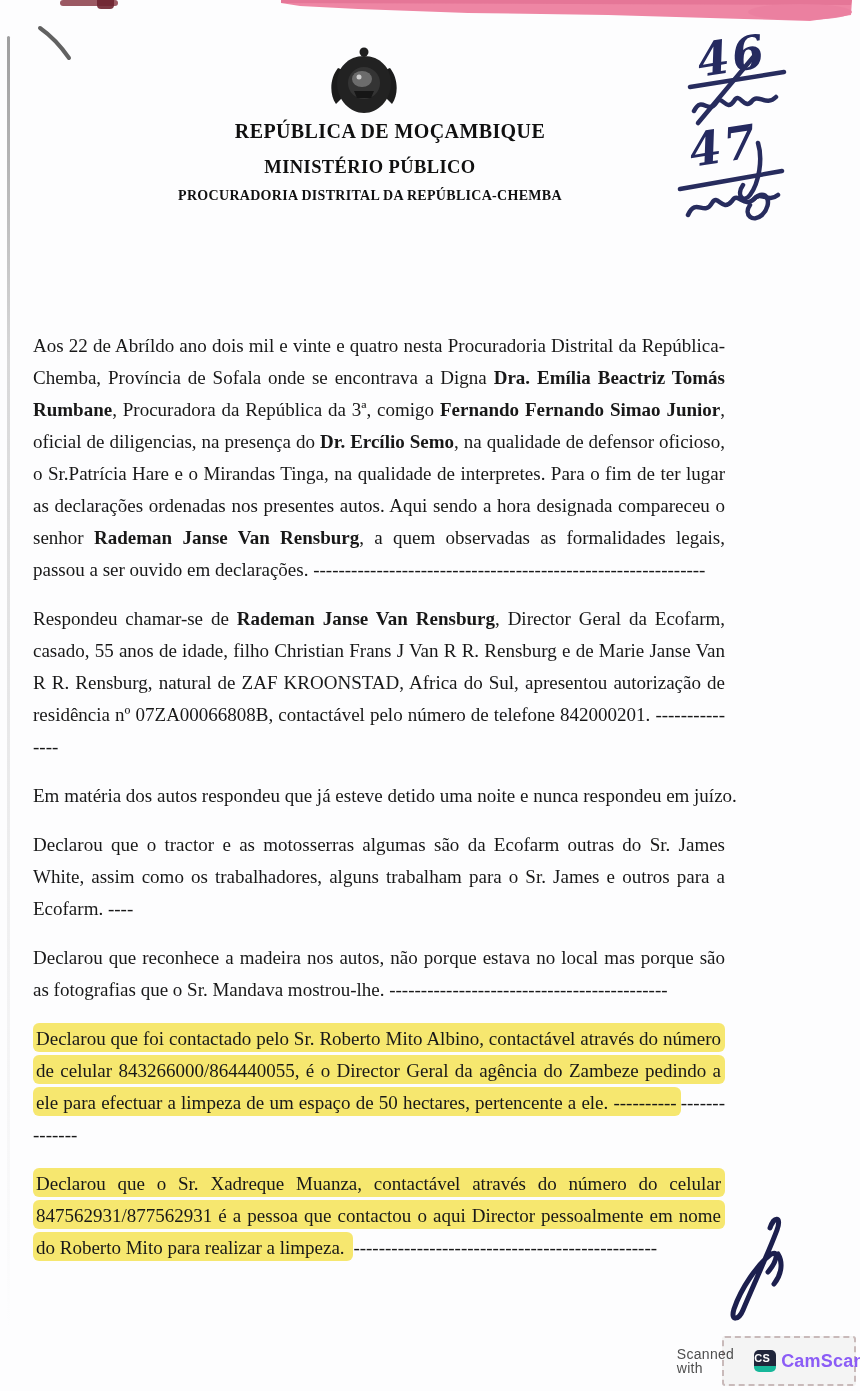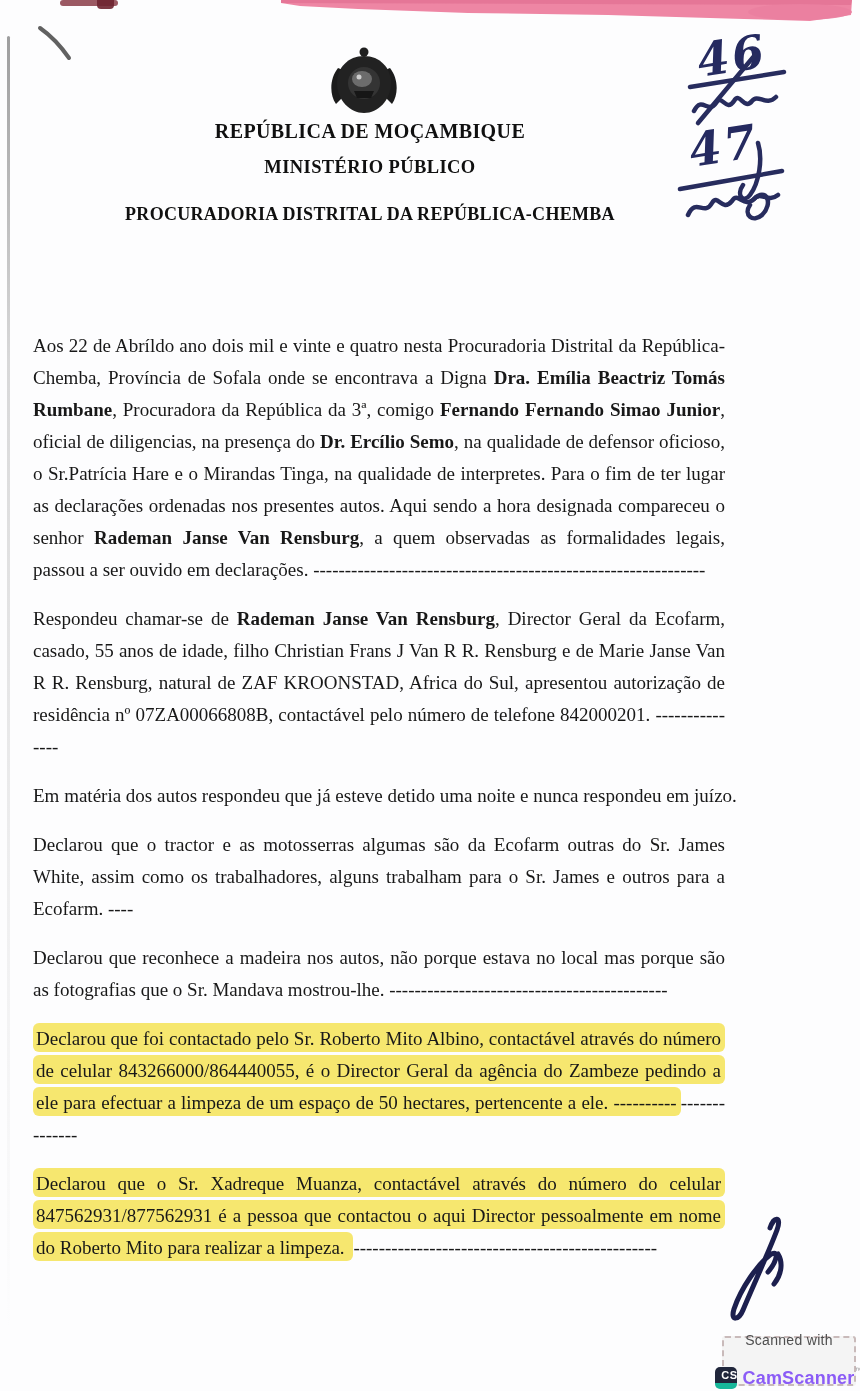--- a/index.html
+++ b/index.html
@@ -12,23 +12,23 @@
   .pink-strip{position:absolute;left:0;top:0;width:860px;height:30px;}
   .maroon-mark{position:absolute;left:60px;top:0;width:58px;height:6px;background:#82303c;border-radius:3px;opacity:.8;}
   .maroon-mark2{position:absolute;left:97px;top:0;width:17px;height:9px;background:#6e2430;border-radius:0 0 4px 4px;opacity:.9;}
   .left-edge{position:absolute;left:7px;top:36px;width:3px;height:1295px;border-radius:2px;
     background:linear-gradient(180deg,rgba(80,80,80,.55),rgba(120,120,120,.28) 25%,rgba(150,150,150,.14) 65%,rgba(160,160,160,0));}
   .corner-mark{position:absolute;left:0;top:0;width:120px;height:120px;}
   
   .emblem{position:absolute;left:328px;top:44px;width:72px;height:80px;filter:blur(.6px);}
   
   .hdr{position:absolute;left:0;width:740px;text-align:center;font-weight:bold;color:#101010;}
-  .hdr1{top:120px;font-size:20px;letter-spacing:.4px;}
+  .hdr1{top:120px;font-size:20px;letter-spacing:.4px;padding-left:20px;}
   .hdr2{top:157px;font-size:18.5px;letter-spacing:.4px;}
-  .hdr3{top:204px;font-size:18px;letter-spacing:.3px;}
+  .hdr3{top:188px;font-size:14px;letter-spacing:.3px;}
   .doc-title{position:absolute;left:0;top:266px;width:744px;text-align:center;font-weight:bold;font-size:20px;letter-spacing:.5px;color:#101010;}
   
   .body-text{position:absolute;left:33px;top:314px;width:692px;font-size:19px;line-height:32px;text-align:justify;color:#181818;margin-top:16px;}
   .body-text p{margin:0 0 17px 0;}
   .b{font-weight:bold;}
   .one-line{white-space:nowrap;}
   .hl{
     background:rgba(244,227,86,.85);
     padding:5px 4px 3px 3px;border-radius:6px;
     -webkit-box-decoration-break:clone;box-decoration-break:clone;
@@ -36,27 +36,27 @@
   
   .handwriting-top{position:absolute;left:660px;top:25px;width:170px;height:235px;}
   .handwriting-top path{stroke:#272c5e;stroke-width:4.5;fill:none;stroke-linecap:round;}
   .hand-num{fill:#252a60;font-family:"DejaVu Serif",serif;font-style:italic;font-weight:bold;font-size:46px;letter-spacing:3px;}
   .signature-bottom{position:absolute;left:720px;top:1212px;width:80px;height:125px;}
   .signature-bottom path{stroke:#1c1f4e;stroke-width:5;fill:none;stroke-linecap:round;}
   
   .cs-badge{
     position:absolute;left:722px;top:1336px;width:134px;height:50px;box-sizing:border-box;
     background:#f4f4f4;border:2px dashed #c9baba;border-radius:3px;
-    display:flex;flex-direction:column;align-items:center;justify-content:center;gap:20px;
+    display:flex;align-items:center;justify-content:center;gap:20px;
     font-family:"Liberation Sans","DejaVu Sans",sans-serif;
   }
   .cs-row1{font-size:14px;color:#4e4e4e;letter-spacing:.3px;line-height:14px;}
   .cs-row2{display:flex;align-items:center;gap:5px;line-height:20px;}
   .cs-logo{width:22px;height:22px;border-radius:5px;overflow:hidden;flex:0 0 auto;}
-  .cs-logo .cs-top{height:16px;background:#20263b;color:#fff;font-size:11px;font-weight:bold;text-align:right;line-height:17px;letter-spacing:.5px;}
+  .cs-logo .cs-top{height:16px;background:#20263b;color:#fff;font-size:11px;font-weight:bold;text-align:left;line-height:17px;letter-spacing:.5px;}
   .cs-logo .cs-bot{height:6px;background:#17b79a;}
   .cs-brand{font-size:18px;font-weight:bold;color:#8b5cf6;letter-spacing:.2px;}
   .cs-tm{font-size:8px;color:#979797;vertical-align:top;position:relative;top:-7px;}
 </style>
 </head>
 <body>
 
 <div class="page">
 
   <svg class="pink-strip" viewBox="0 0 860 30" aria-hidden="true">

